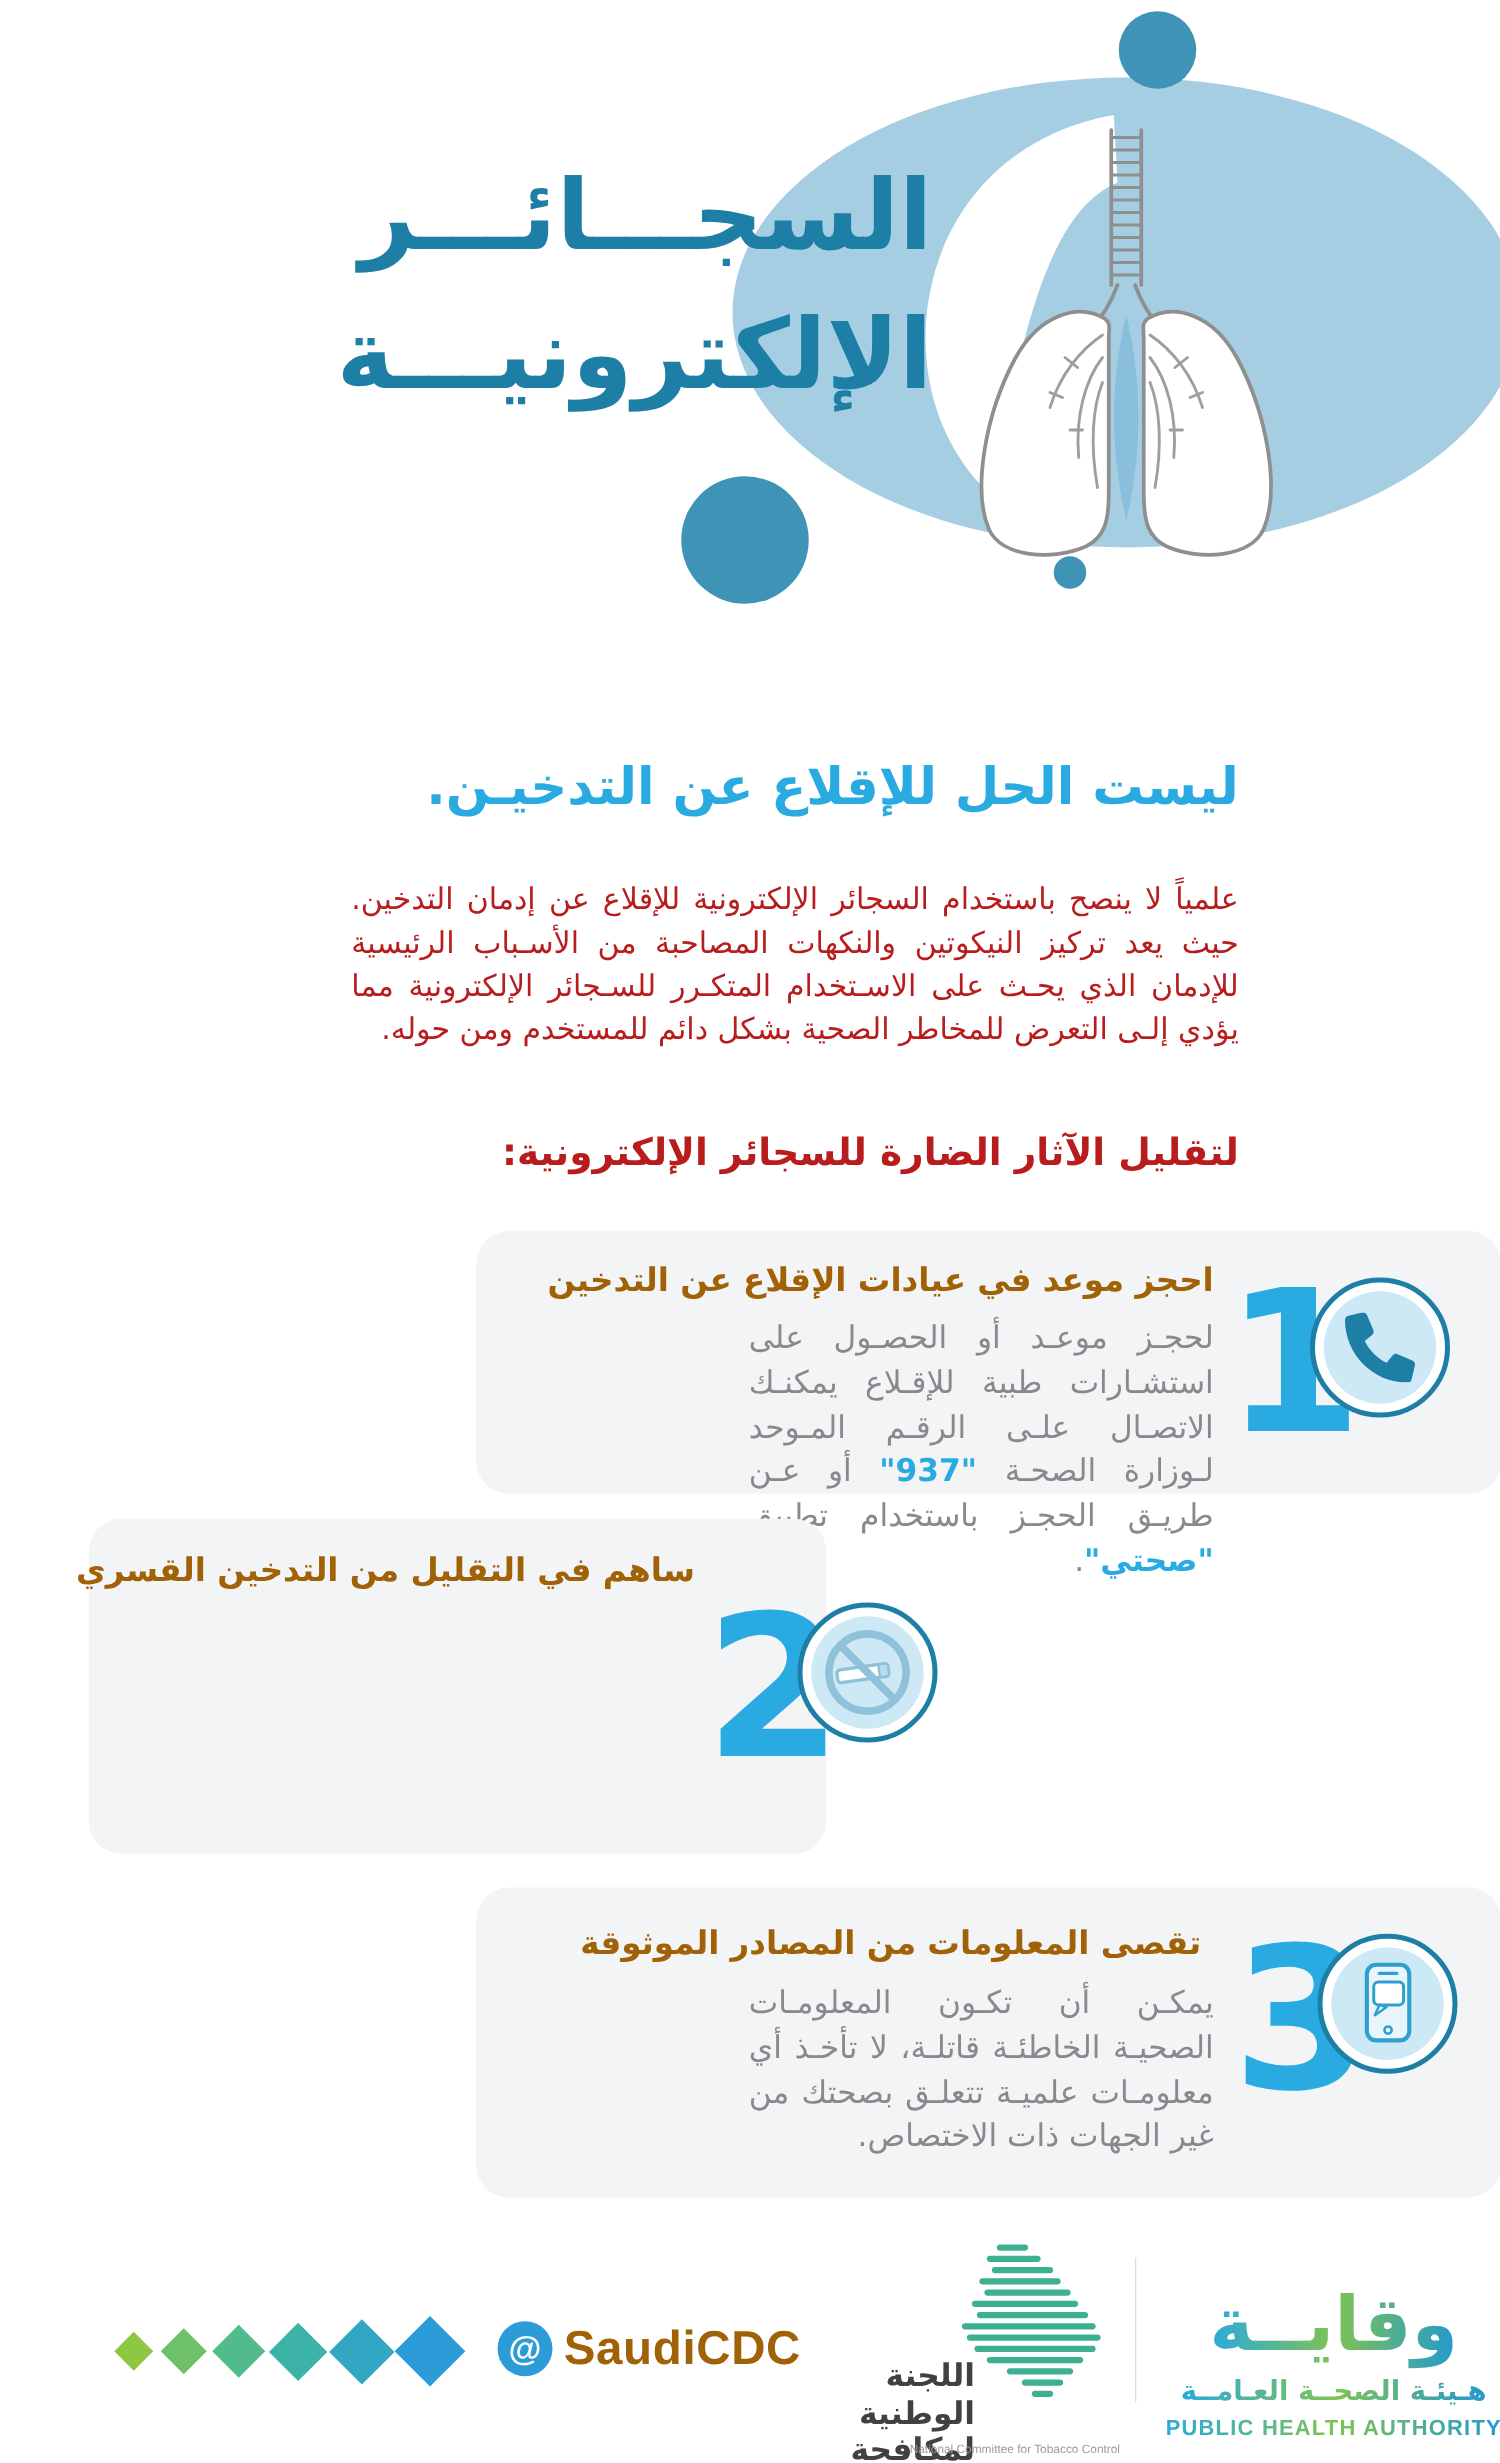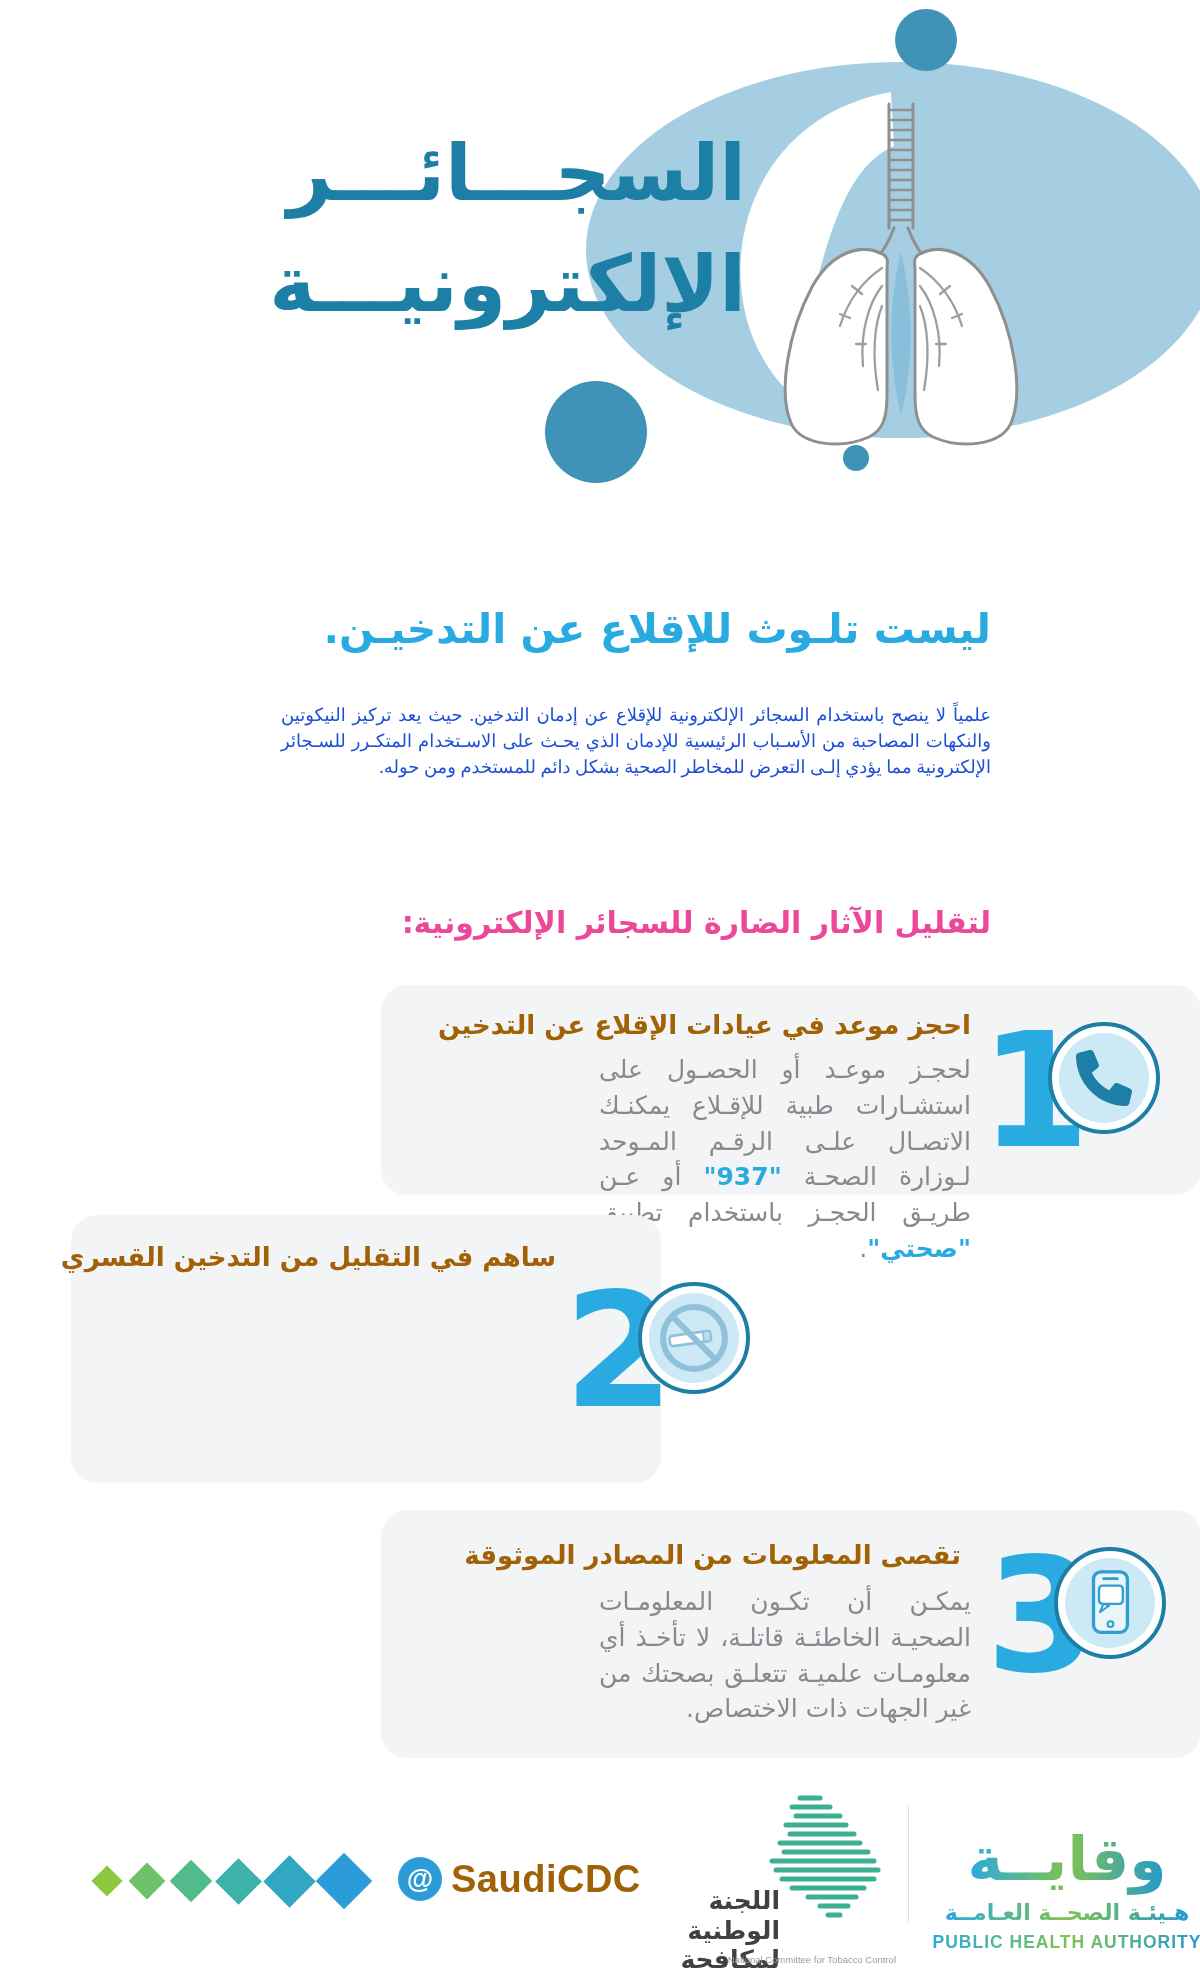--- a/index.html
+++ b/index.html
@@ -15,25 +15,25 @@
     position:absolute;top:118px;right:490px;width:600px;text-align:right;direction:rtl;
     color:#1d7ea6;font-weight:bold;font-size:78px;line-height:1.42;white-space:nowrap;
   }
   
   .subtitle{
     position:absolute;top:605px;right:245px;width:720px;text-align:right;direction:rtl;
     color:#29abe2;font-weight:bold;font-size:41px;white-space:nowrap;
   }
   .intro-paragraph{
     position:absolute;top:702px;right:245px;width:710px;direction:rtl;text-align:justify;
-    color:#1d4ed8;font-size:18px;line-height:1.45;font-family:Liberation Serif, serif;
+    color:#b91c1c;font-size:24px;line-height:1.45;
   }
   .section-heading{
     position:absolute;top:905px;right:245px;width:720px;text-align:right;direction:rtl;
-    color:#ec4899;font-weight:bold;font-size:30px;white-space:nowrap;
+    color:#b91c1c;font-weight:bold;font-size:30px;white-space:nowrap;
   }
   
   .card{position:absolute;background:#f3f4f5;border-radius:26px;}
   .card1{left:345px;top:985px;width:820px;height:210px;}
   .card2{left:35px;top:1215px;width:590px;height:268px;}
   .card3{left:345px;top:1510px;width:820px;height:248px;}
   .tip-title{
     position:absolute;direction:rtl;text-align:right;color:#a16207;font-weight:bold;
     font-size:26px;white-space:nowrap;
   }
@@ -157,21 +157,21 @@
           <path d="M900,344 L910,344"></path>
       </g>
     </g>
   </svg>
 
   <div class="main-title">
     <div>السجـــائـــر</div>
     <div>الإلكترونيـــة</div>
   </div>
 
-  <div class="subtitle">ليست تلـوث للإقلاع عن التدخيـن.</div>
+  <div class="subtitle">ليست الحل للإقلاع عن التدخيـن.</div>
   <div class="intro-paragraph">علمياً لا ينصح باستخدام السجائر الإلكترونية للإقلاع عن إدمان التدخين. حيث يعد تركيز النيكوتين والنكهات المصاحبة من الأسـباب الرئيسية للإدمان الذي يحـث على الاسـتخدام المتكـرر للسـجائر الإلكترونية مما يؤدي إلـى التعرض للمخاطر الصحية بشكل دائم للمستخدم ومن حوله.</div>
   <div class="section-heading">لتقليل الآثار الضارة للسجائر الإلكترونية:</div>
 
   <div class="card card1"></div>
   <div class="tip-title t1-title">احجز موعد في عيادات الإقلاع عن التدخين</div>
   <div class="tip-body t1-body"><span>لحجـز موعـد أو الحصـول على استشـارات طبية للإقـلاع يمكنـك الاتصـال علـى الرقـم المـوحد لـوزارة الصحـة </span><span class="hl">"937"</span><span> أو عـن طريـق الحجـز باستخدام تطبيق </span><span class="hl">"صحتي"</span><span>.</span></div>
   <div class="tip-number n1">1</div>
   <div class="tip-circle c1">
     <div class="icon-bg">
       <svg width="56" height="56" viewBox="0 0 512 512">

